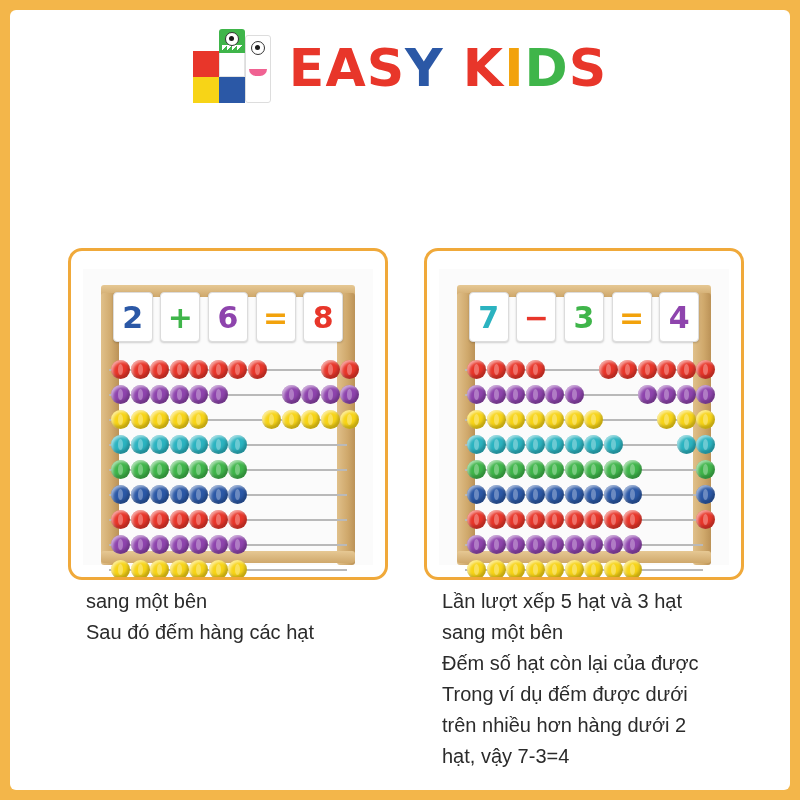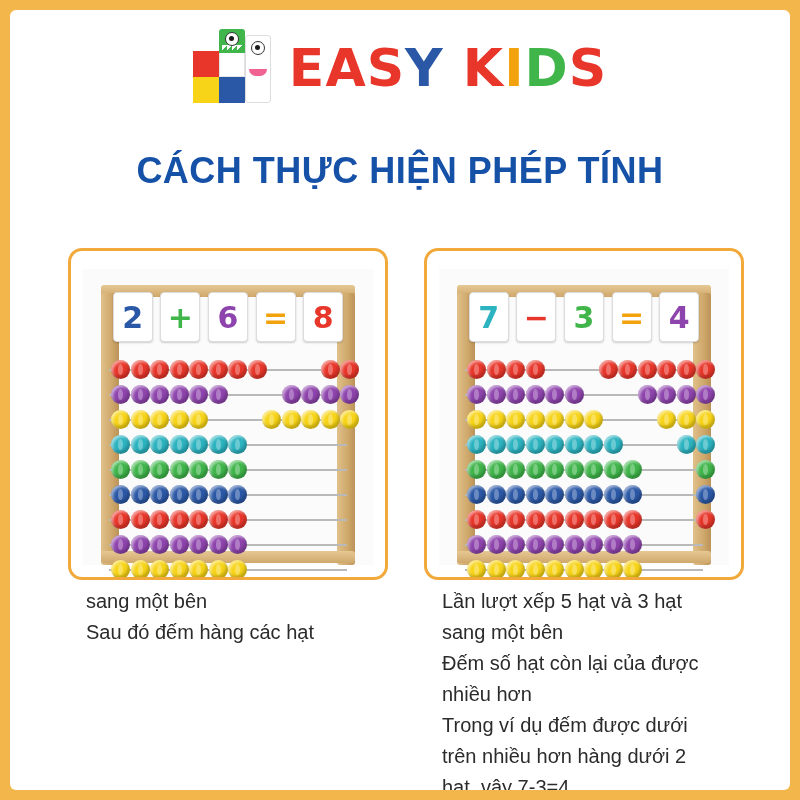--- a/index.html
+++ b/index.html
@@ -242,21 +242,20 @@
       <div class="mon-right"></div>
       <div class="eye eye-a"></div>
       <div class="eye eye-b"></div>
       <div class="mouth"></div>
     </div>
     <div class="logo-text">
       <span class="c1">EAS</span><span class="c2">Y</span>&nbsp;<span class="c1">K</span><span class="c3">I</span><span class="c4">D</span><span class="c1">S</span>
     </div>
   </div>
 
-  <div class="title">CÁCH THỰC HIỆN PHÉP TÍNH</div>
 
   <div class="panel panel-left">
     <div class="abacus">
       <div class="frame-top"></div>
       <div class="frame-post post-l"></div>
       <div class="frame-post post-r"></div>
       <div class="frame-bottom"></div>
       <div class="eq-row" id="eq-0">
           <div class="tile" style="color: rgb(43, 88, 166);">2</div>
           <div class="tile" style="color: rgb(63, 181, 74);">+</div>
@@ -502,19 +501,18 @@
   </div>
 
   <div class="caption caption-left" id="cap-0">
       <div>sang một bên</div>
       <div>Sau đó đếm hàng các hạt</div>
     </div>
   <div class="caption caption-right" id="cap-1">
       <div>Lần lượt xếp 5 hạt và 3 hạt</div>
       <div>sang một bên</div>
       <div>Đếm số hạt còn lại của được</div>
-      <div>nhiều hơn</div>
       <div>Trong ví dụ đếm được dưới</div>
       <div>trên nhiều hơn hàng dưới 2</div>
       <div>hạt, vậy 7-3=4</div>
     </div>
 
 </div>
 
 </body></html>

